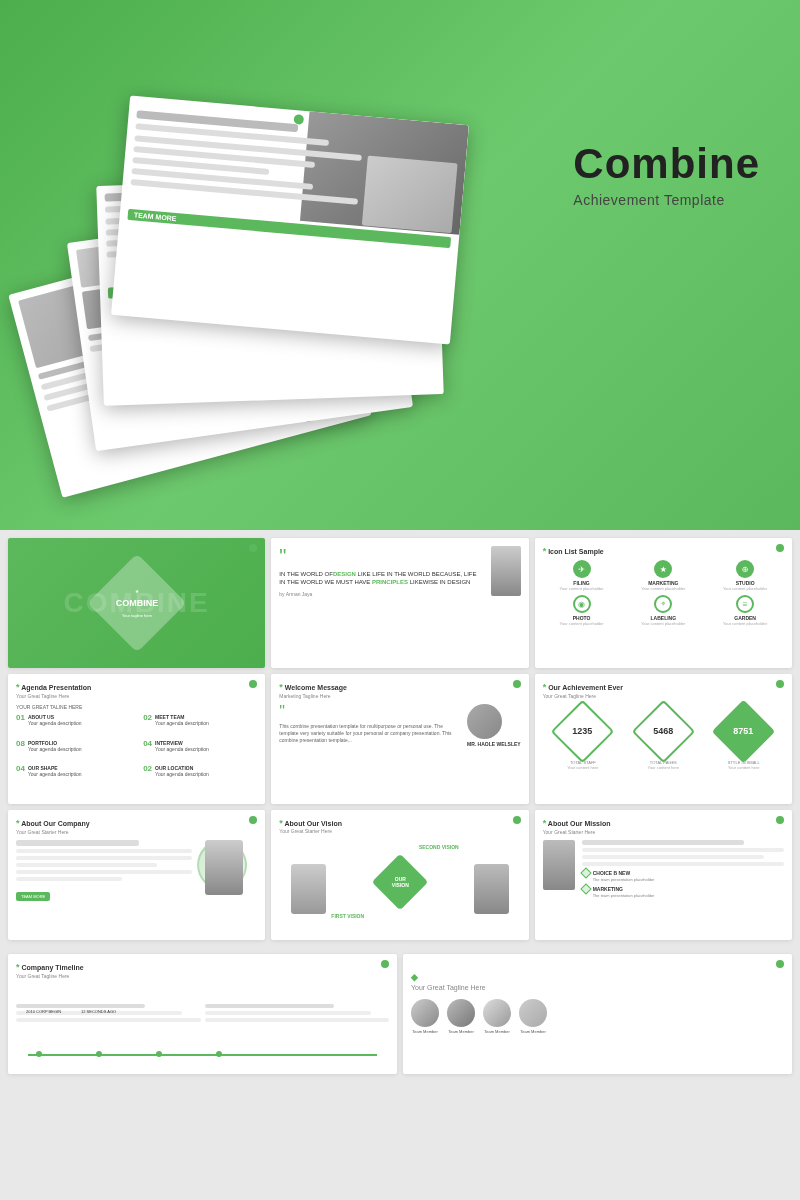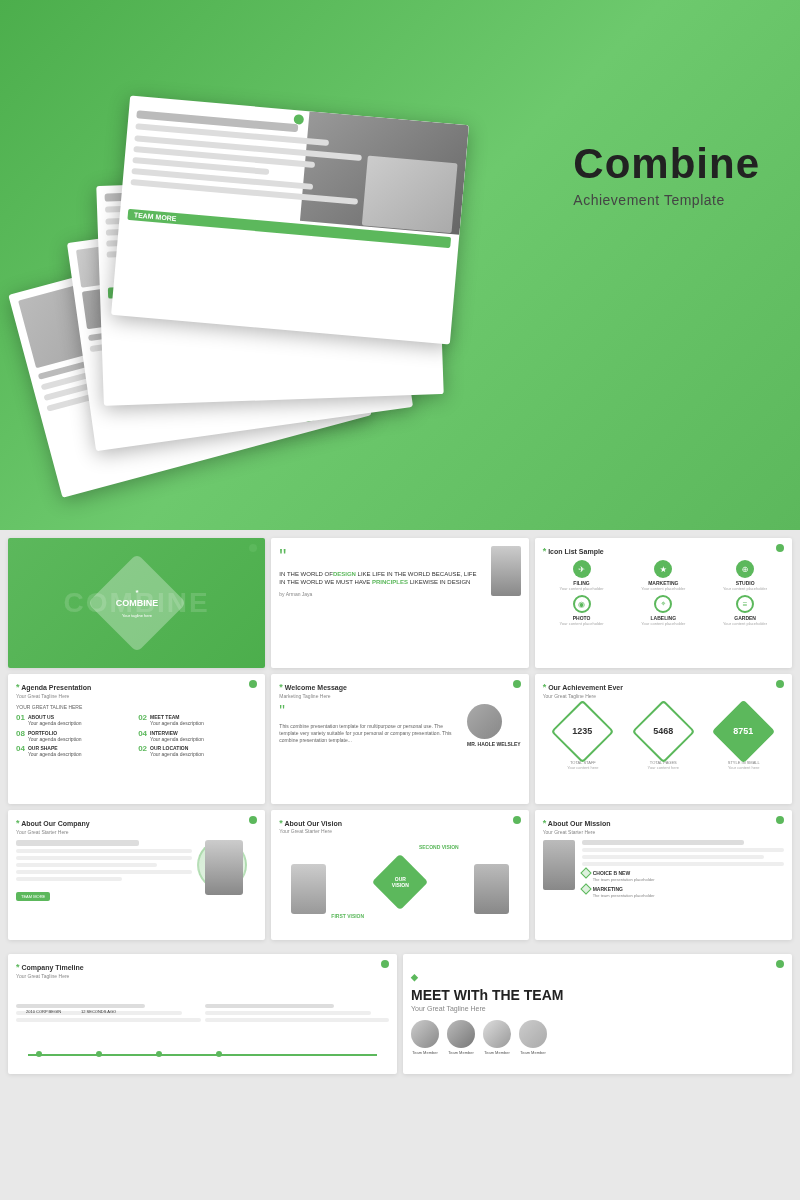--- a/index.html
+++ b/index.html
@@ -277,21 +277,21 @@
     .icon-desc {
       font-size: 4px;
       color: #aaa;
       line-height: 1.3;
     }
 
     
     .agenda-items {
       display: grid;
       grid-template-columns: 1fr 1fr;
-      gap: 3px;
+      gap: 13px;
       margin-top: 4px;
     }
 
     .agenda-item {
       display: flex;
       align-items: flex-start;
       gap: 3px;
     }
 
     .agenda-num {
@@ -904,23 +904,20 @@
       </div>
     </div>
   </div>
 
   <div class="bottom-slide meet-team-slide">
     <div class="top-green-dot-corner"></div>
     <div style="margin-top:10px;">
       <div style="font-size:5px; color:#5cb85c; font-weight:bold; margin-bottom:2px;">
         <span class="asterisk-green">◆</span>
       </div>
-      <div class="meet-team-title">
-        MEET WITh THE TEAM
-      </div>
       <div class="meet-tagline">Your Great Tagline Here</div>
       <div style="display:flex; gap:8px; margin-top:8px;">
         <div style="text-align:center;">
           <div style="width:28px; height:28px; border-radius:50%; background:linear-gradient(135deg,#ccc,#888); margin:0 auto;"></div>
           <div style="font-size:4px; color:#555; margin-top:2px;">Team Member</div>
         </div>
         <div style="text-align:center;">
           <div style="width:28px; height:28px; border-radius:50%; background:linear-gradient(135deg,#bbb,#777); margin:0 auto;"></div>
           <div style="font-size:4px; color:#555; margin-top:2px;">Team Member</div>
         </div>

